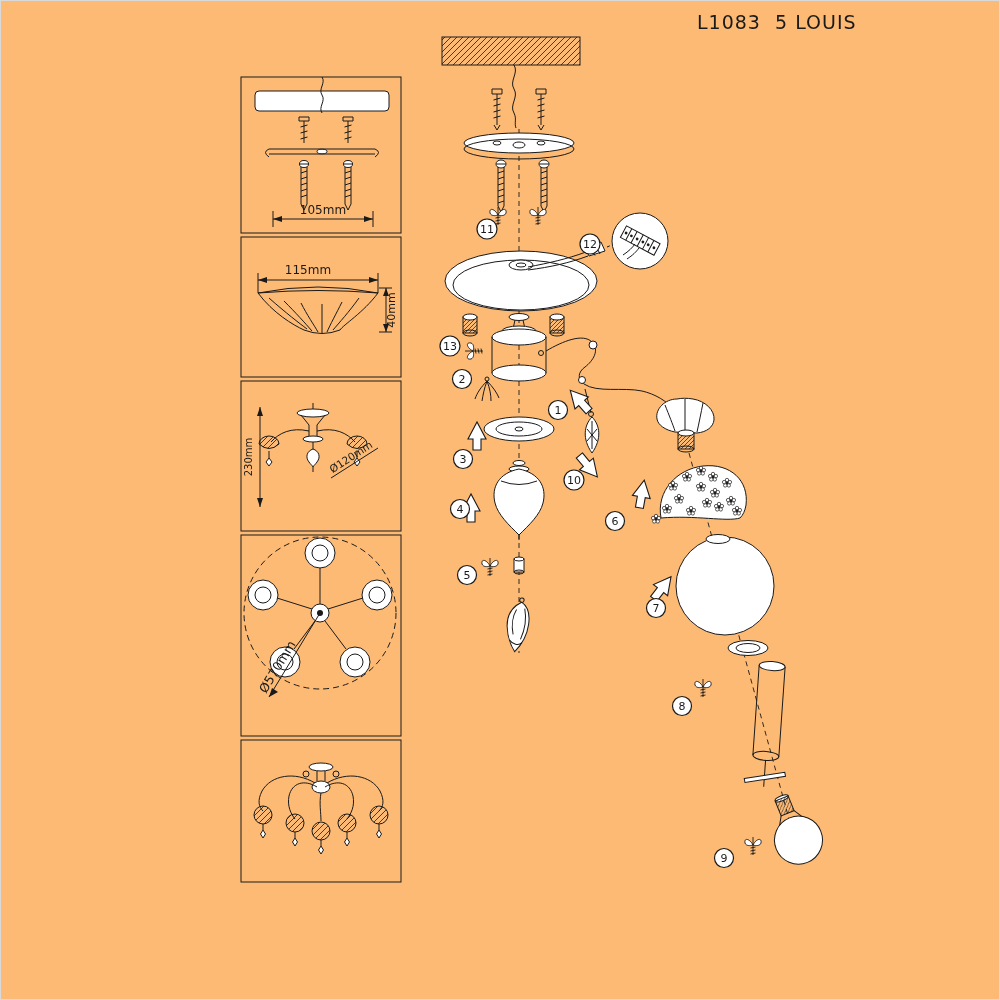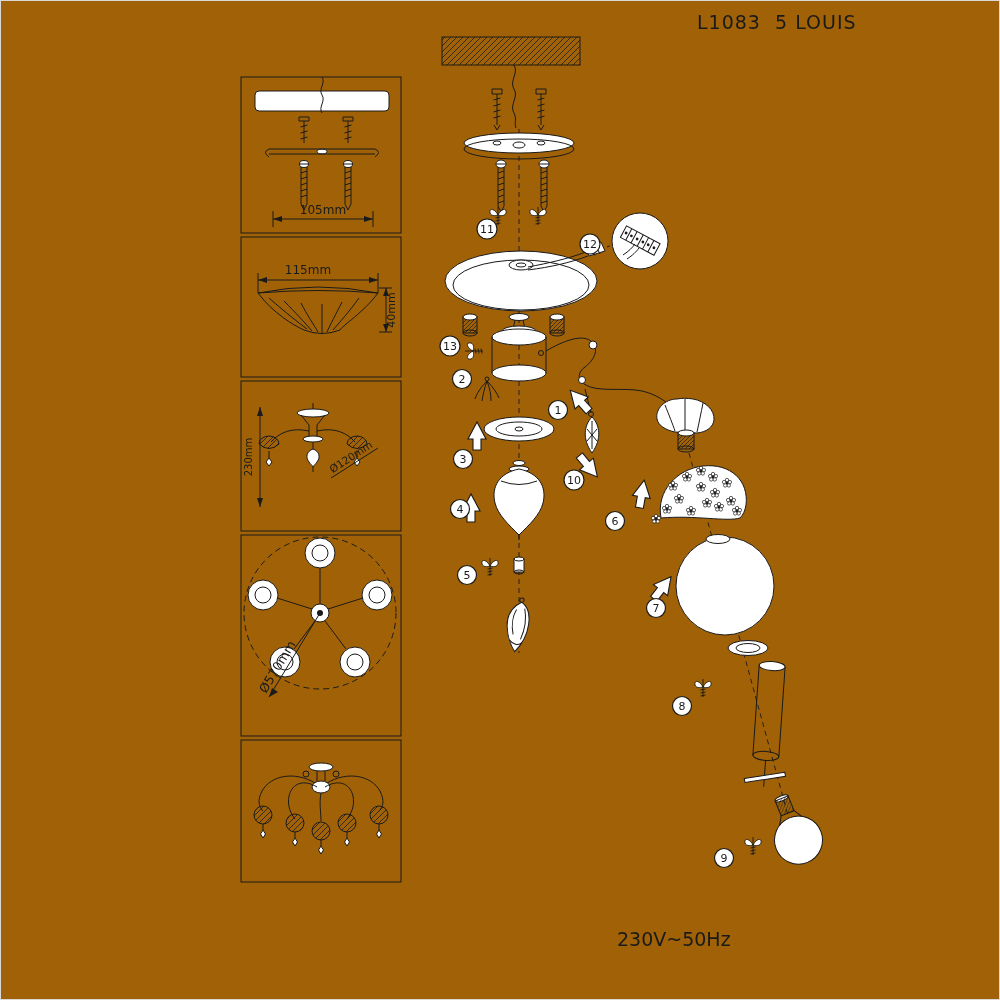--- a/index.html
+++ b/index.html
@@ -1,35 +1,34 @@
 <!DOCTYPE html>
 <html><head>
 <meta charset="utf-8">
 <style>
   html,body{margin:0;padding:0;background:#fff;}
   body{width:1000px;height:1000px;position:relative;font-family:"DejaVu Sans",sans-serif;color:#1a1a1a;}
-  .page{position:absolute;inset:0;border:1px solid #d9d9d9;box-sizing:border-box;background:#a16207;}
+  .page{position:absolute;inset:0;border:1px solid #d9d9d9;box-sizing:border-box;background:#fdba74;}
   .title{position:absolute;top:10px;left:696px;font-size:19px;letter-spacing:1px;white-space:pre;}
   .specs{position:absolute;top:924px;left:616px;font-size:19px;line-height:29px;}
   svg.art{position:absolute;inset:0;}
   svg text{font-family:"DejaVu Sans",sans-serif;fill:#1a1a1a;stroke:none;}
   .ln{stroke:#1a1a1a;fill:none;stroke-width:1;}
   .lnw{stroke:#1a1a1a;fill:#fff;stroke-width:1;}
   .dash{stroke:#1a1a1a;fill:none;stroke-width:0.9;stroke-dasharray:5 4;}
   .dim{font-size:12px;}
   .callout circle{fill:#fff;stroke:#1a1a1a;stroke-width:1.2;}
   .callout text{font-size:11px;text-anchor:middle;}
 </style>
 </head>
 <body>
 
 <div class="page">
   <div class="title">L1083  5 LOUIS</div>
   <div class="specs">
-    <div>230V~50Hz</div>
   </div>
 
   <svg class="art" width="1000" height="1000" viewBox="0 0 1000 1000">
     <defs>
       <pattern id="hatch" patternUnits="userSpaceOnUse" width="6" height="6">
         <path d="M0,6 L6,0" stroke="#1a1a1a" stroke-width="0.8"></path>
       </pattern>
       <pattern id="hatchDense" patternUnits="userSpaceOnUse" width="4" height="4">
         <path d="M0,4 L4,0" stroke="#1a1a1a" stroke-width="0.7"></path>
       </pattern>

